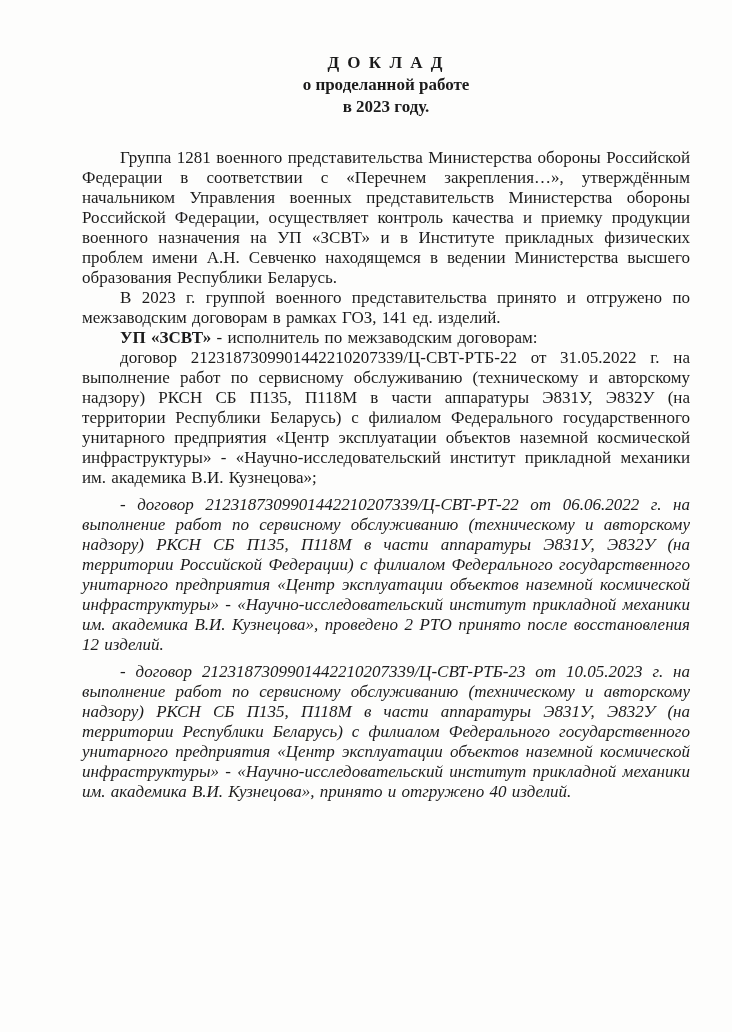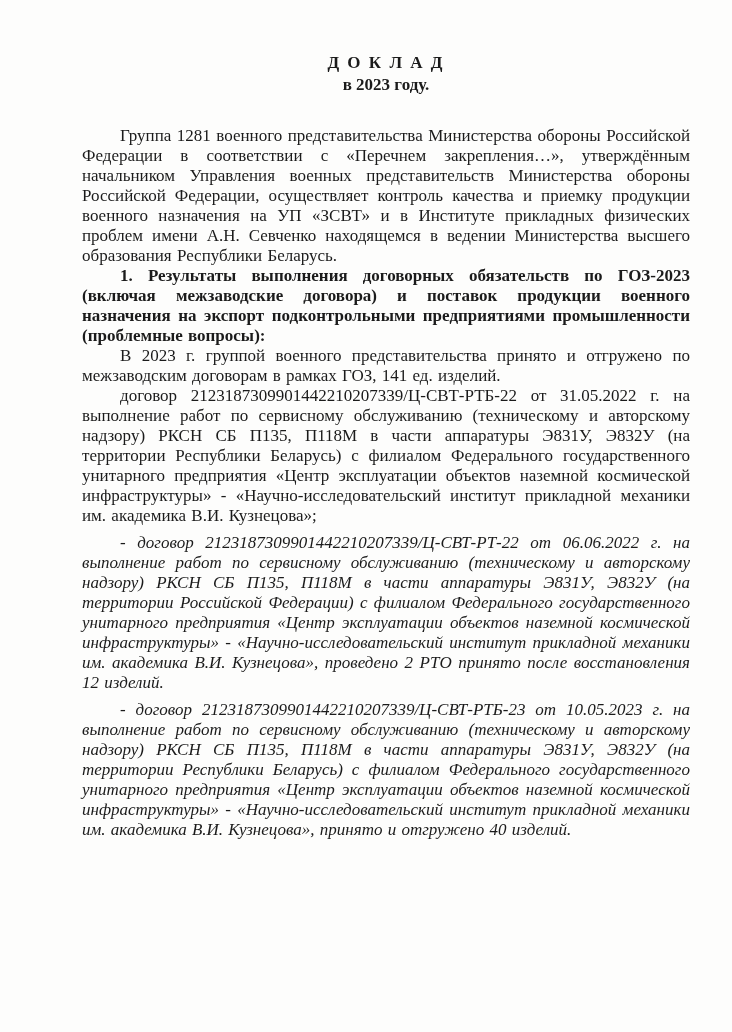--- a/index.html
+++ b/index.html
@@ -48,31 +48,32 @@
     font-weight: bold;
   }
 </style>
 </head>
 <body>
 
 <div class="page">
 
   <div class="title-block">
     <div class="title-line-main">Д О К Л А Д</div>
+    <div>о проделанной работе</div>
     <div>в 2023 году.</div>
   </div>
 
   <div class="body-text">
 
     <p>Группа 1281 военного представительства Министерства обороны Российской Федерации в соответствии с «Перечнем закрепления…», утверждённым начальником Управления военных представительств Министерства обороны Российской Федерации, осуществляет контроль качества и приемку продукции военного назначения на УП «ЗСВТ» и в Институте прикладных физических проблем имени А.Н. Севченко находящемся в ведении Министерства высшего образования Республики Беларусь.</p>
 
-    <p class="bold">1. Результаты выполнения договорных обязательств по ГОЗ-2023 (включая межзаводские договора) и поставок продукции военного назначения на экспорт подконтрольными предприятиями промышленности (проблемные вопросы):</p>
 
     <p>В 2023 г. группой военного представительства принято и отгружено по межзаводским договорам в рамках ГОЗ, 141 ед. изделий.</p>
 
+    <p><span class="bold-run">УП «ЗСВТ»</span><span> - исполнитель по межзаводским договорам:</span></p>
 
     <p>договор 2123187309901442210207339/Ц-СВТ-РТБ-22 от 31.05.2022 г. на выполнение работ по сервисному обслуживанию (техническому и авторскому надзору) РКСН СБ П135, П118М в части аппаратуры Э831У, Э832У (на территории Республики Беларусь) с филиалом Федерального государственного унитарного предприятия «Центр эксплуатации объектов наземной космической инфраструктуры» - «Научно-исследовательский институт прикладной механики им. академика В.И. Кузнецова»;</p>
 
     <p class="gap-before">- договор 2123187309901442210207339/Ц-СВТ-РТ-22 от 06.06.2022 г. на выполнение работ по сервисному обслуживанию (техническому и авторскому надзору) РКСН СБ П135, П118М в части аппаратуры Э831У, Э832У (на территории Российской Федерации) с филиалом Федерального государственного унитарного предприятия «Центр эксплуатации объектов наземной космической инфраструктуры» - «Научно-исследовательский институт прикладной механики им. академика В.И. Кузнецова», проведено 2 РТО принято после восстановления 12 изделий.</p>
 
     <p class="gap-before">- договор 2123187309901442210207339/Ц-СВТ-РТБ-23 от 10.05.2023 г. на выполнение работ по сервисному обслуживанию (техническому и авторскому надзору) РКСН СБ П135, П118М в части аппаратуры Э831У, Э832У (на территории Республики Беларусь) с филиалом Федерального государственного унитарного предприятия «Центр эксплуатации объектов наземной космической инфраструктуры» - «Научно-исследовательский институт прикладной механики им. академика В.И. Кузнецова», принято и отгружено 40 изделий.</p>
 
   </div>
 
 </div>

